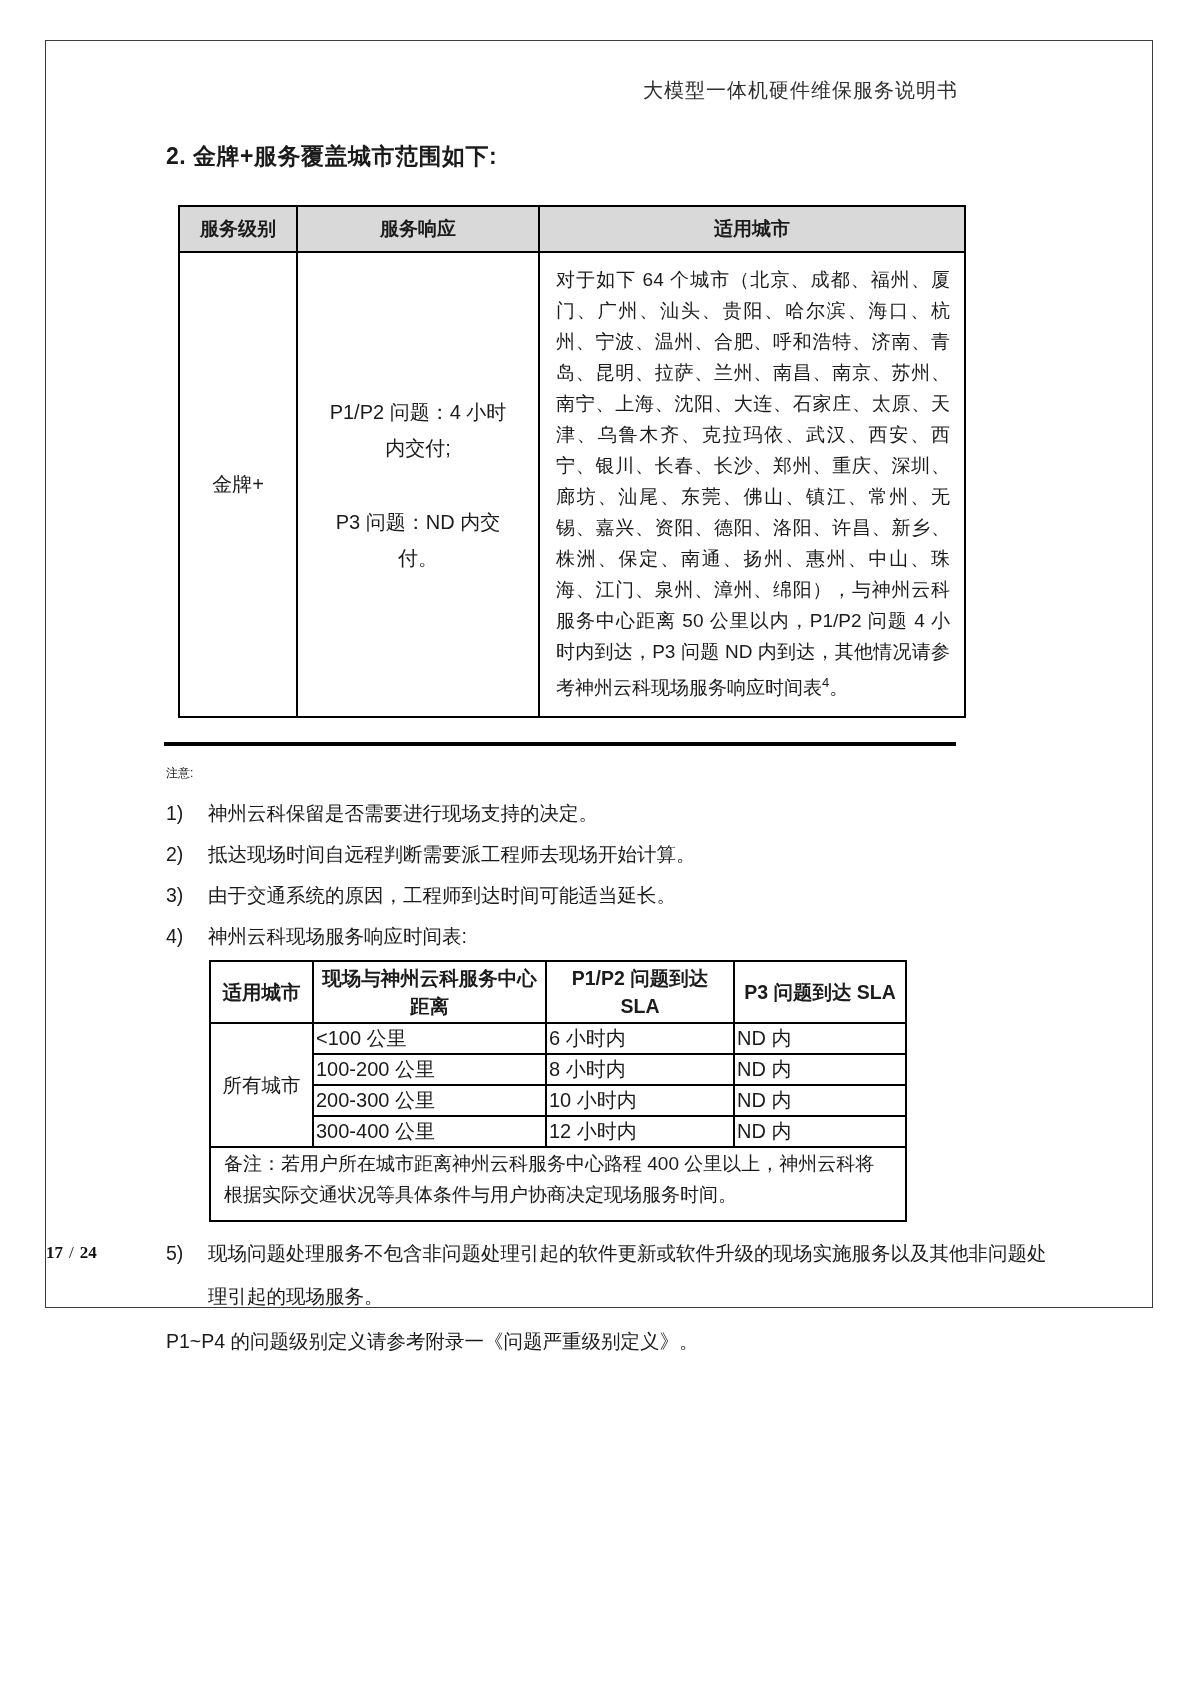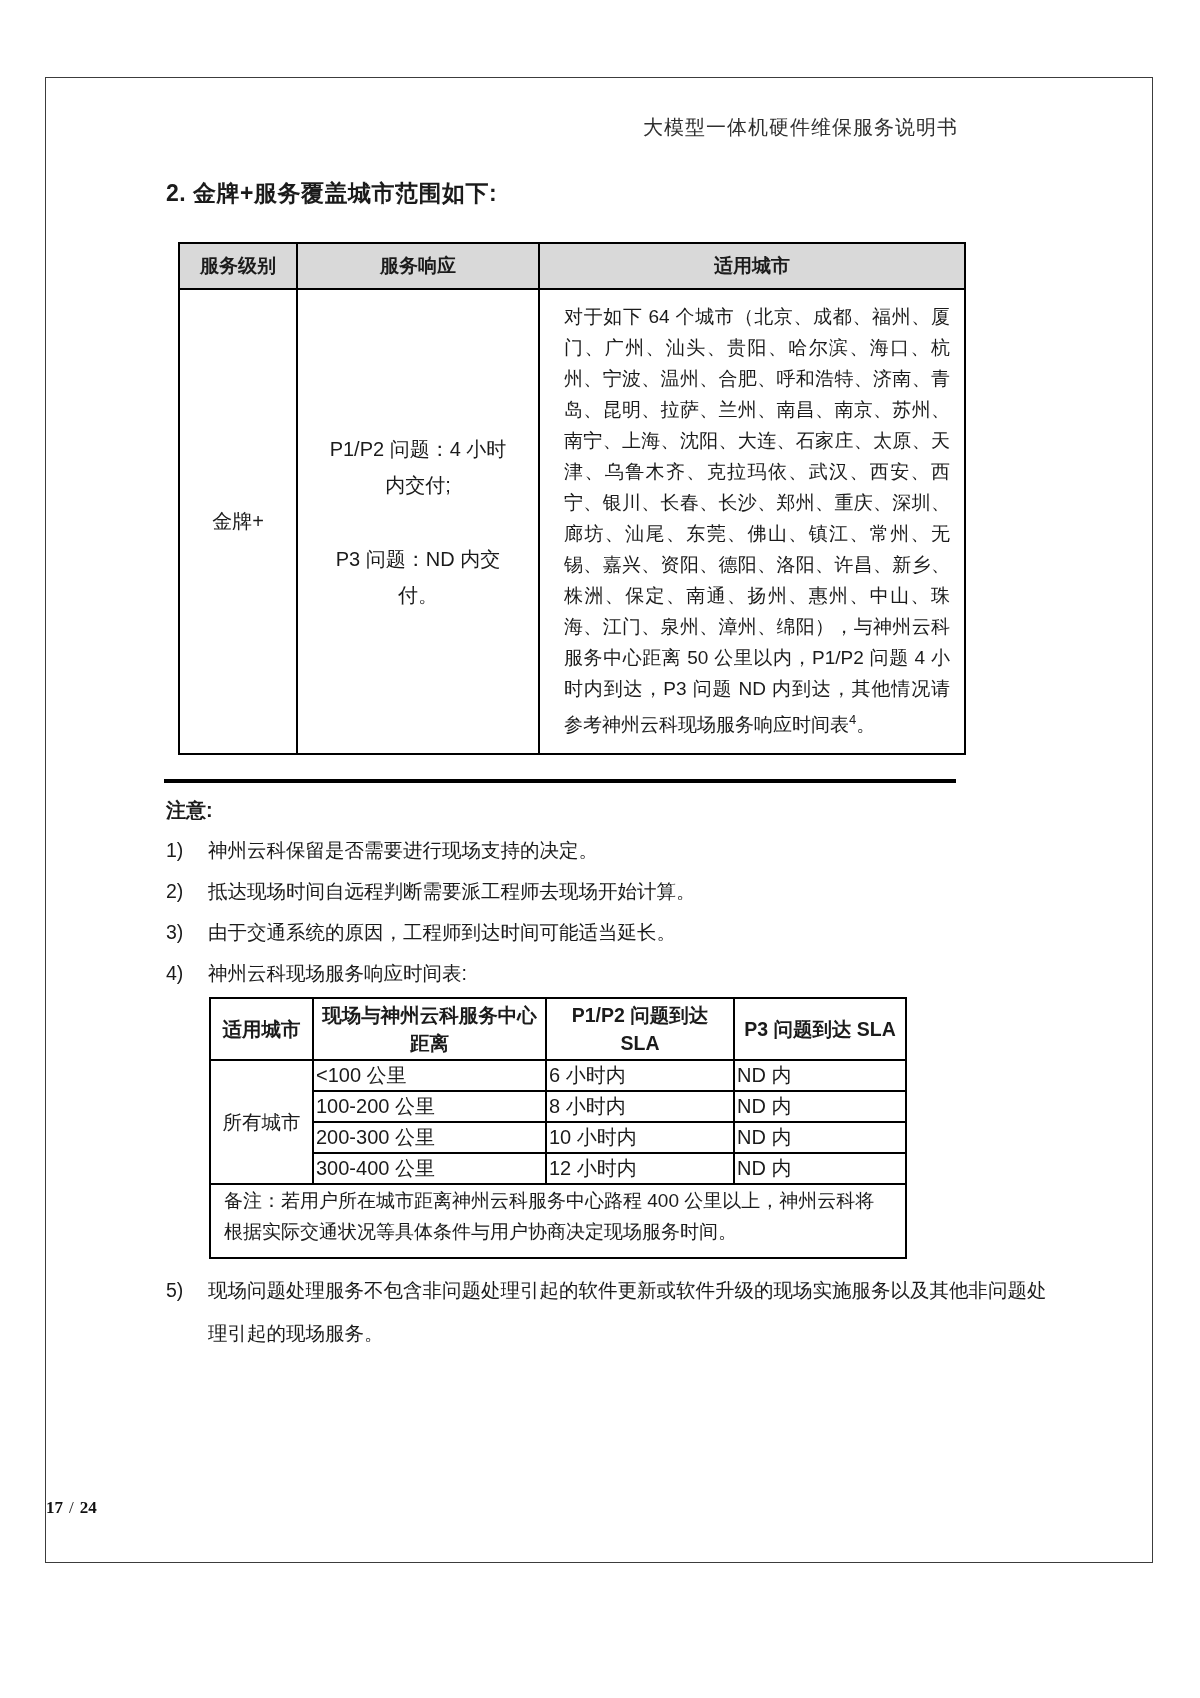--- a/index.html
+++ b/index.html
@@ -5,24 +5,23 @@
   html,body { margin:0; padding:0; }
   body {
     width:1200px; height:1698px;
     background:#ffffff;
     font-family:"Liberation Sans", sans-serif;
     color:#1b1b1b;
     position:relative;
   }
   .frame {
     position:absolute; left:45px; top:40px;
-    width:1108px; height:1486px;
+    width:1108px; height:1268px;
     border:1px solid #3c3c3c;
     box-sizing:border-box;
-    margin-top:37px;
   }
   .content {
     position:absolute; left:0; top:0; right:0;
     padding:36px 0 0 120px;
   }
   .doc-header {
     width:792px;
     text-align:right;
     font-family:"Liberation Serif", serif;
     font-size:20px; line-height:26px;
@@ -47,29 +46,29 @@
     background:#d9d9d9;
     height:46px;
     font-size:19px; font-weight:bold;
     text-align:center;
   }
   .tbl1 .cell-level { text-align:center; font-size:20px; }
   .tbl1 .cell-resp  { text-align:center; font-size:20px; padding:0 26px; line-height:36px; vertical-align:middle; }
   .resp-line2 { margin-top:38px; }
   .tbl1 .cell-cities {
     font-size:19px; line-height:31px;
-    padding:11px 14px 13px 24px;
+    padding:11px 14px 13px 16px;
     text-align:justify;
     vertical-align:top;
   }
   .cell-cities sup { font-size:13px; }
   
   .divider { margin:24px 0 0 -2px; width:792px; height:4px; background:#000; }
   
-  .notice-label { margin-top:13px; font-size:20px; font-weight:bold; line-height:28px; }
+  .notice-label { margin-top:13px; font-size:12px; font-weight:normal; line-height:28px; }
   .note-row { display:flex; margin-top:12px; font-size:19.5px; line-height:29px; }
   .note-num { width:42px; flex:none; }
   .note-text { flex:1; }
   
   table.tbl2 {
     margin:9px 0 0 43px;
     width:696px;
     border-collapse:collapse;
     table-layout:fixed;
   }
@@ -190,19 +189,20 @@
         <td class="remark-cell" colspan="4">备注：若用户所在城市距离神州云科服务中心路程 400 公里以上，神州云科将根据实际交通状况等具体条件与用户协商决定现场服务时间。</td>
       </tr>
     </tbody>
       </table>
 
     <div class="note5">
       <span class="note-num">5)</span>
       <span class="note-text">现场问题处理服务不包含非问题处理引起的软件更新或软件升级的现场实施服务以及其他非问题处理引起的现场服务。</span>
     </div>
 
+    <div class="closing">P1~P4 的问题级别定义请参考附录一《问题严重级别定义》。</div>
 
   </div>
 
   <div class="footer">
     <span class="num">17</span><span class="sep">/</span><span class="num">24</span>
   </div>
 </div>
 
 </body></html>

